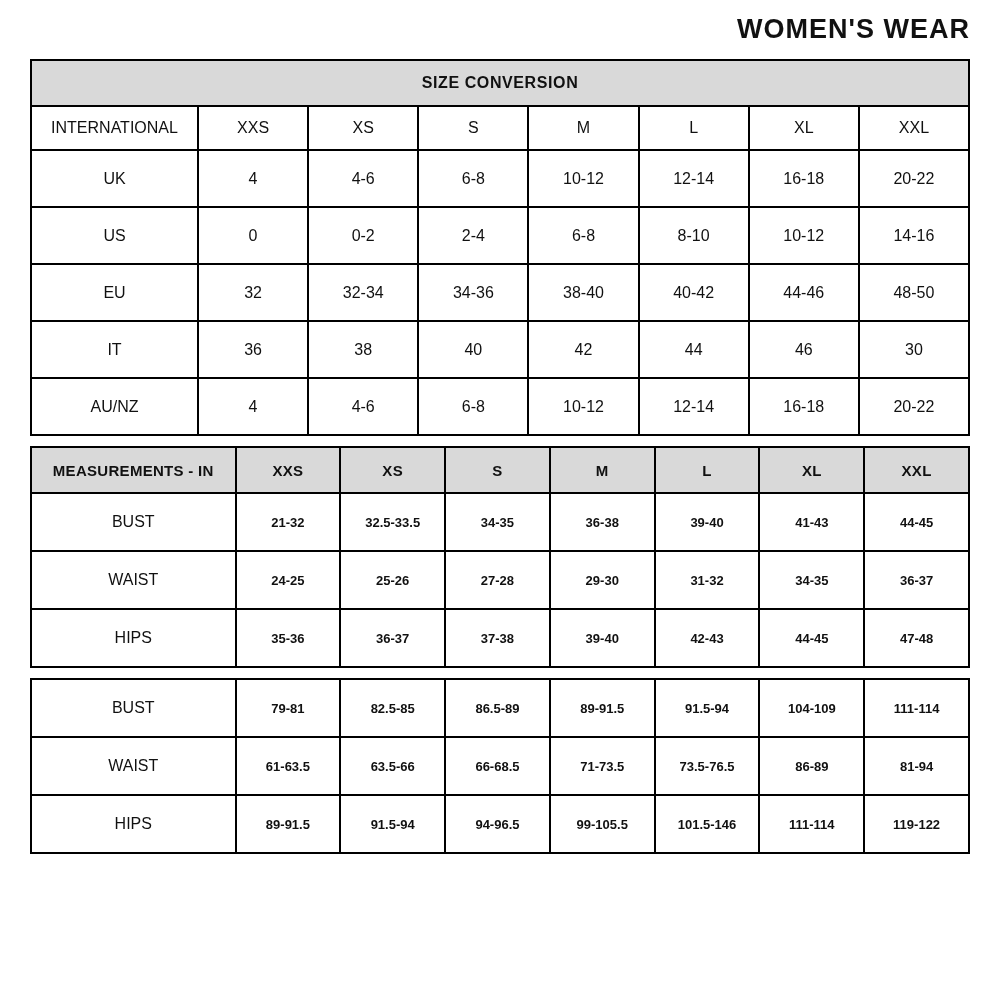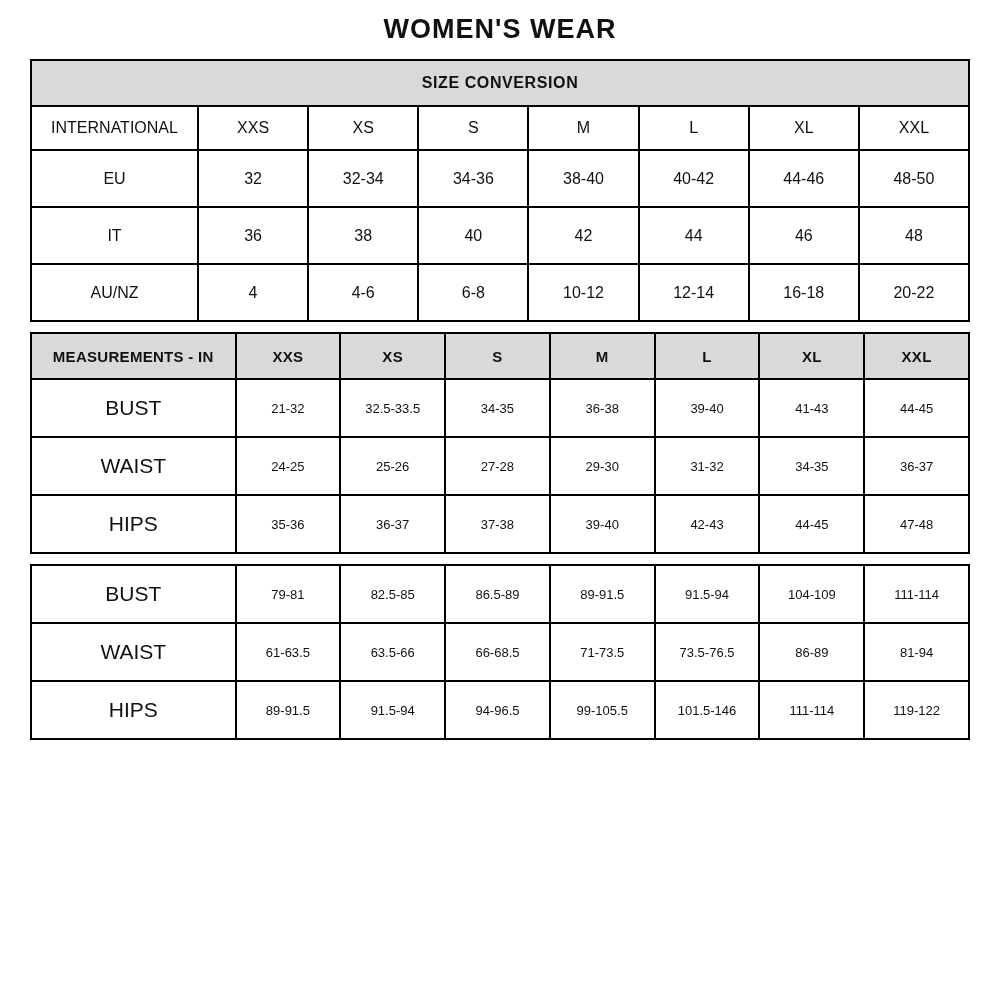--- a/index.html
+++ b/index.html
@@ -11,21 +11,21 @@
     height: 1000px;
     font-family: "Liberation Sans", sans-serif;
     color: #111111;
   }
   .page {
     width: 1000px;
     height: 1000px;
     padding: 8px 30px 10px 30px;
   }
   .page-title {
-    text-align: center;
+    text-align: right;
     font-size: 27px;
     font-weight: bold;
     letter-spacing: 1px;
     margin: 6px 0 14px 0;
   }
   table.chart-table {
     width: 100%;
     border-collapse: collapse;
     table-layout: fixed;
     border: 2px solid #000000;
@@ -67,25 +67,25 @@
   .measurements .header-cell {
     background: #d9d9d9;
     font-weight: bold;
     font-size: 15px;
     letter-spacing: 0.3px;
     height: 46px;
     text-align: center;
   }
   .measurements th.row-label {
     font-weight: normal;
-    font-size: 21px;
+    font-size: 16px;
     height: 58px;
   }
   .measurements td.value-cell {
-    font-weight: normal;
+    font-weight: bold;
     font-size: 13px;
     height: 58px;
   }
 </style>
 </head>
 <body>
 
 <div class="page">
 
   <h1 class="page-title">WOMEN'S WEAR</h1>
@@ -109,38 +109,58 @@
           <th class="header-cell">INTERNATIONAL</th>
           <th class="header-cell">XXS</th>
           <th class="header-cell">XS</th>
           <th class="header-cell">S</th>
           <th class="header-cell">M</th>
           <th class="header-cell">L</th>
           <th class="header-cell">XL</th>
           <th class="header-cell">XXL</th>
         </tr>
         <tr>
+          <th class="row-label">UK</th>
+          <td class="value-cell">4</td>
+          <td class="value-cell">4-6</td>
+          <td class="value-cell">6-8</td>
+          <td class="value-cell">10-12</td>
+          <td class="value-cell">12-14</td>
+          <td class="value-cell">16-18</td>
+          <td class="value-cell">20-22</td>
+        </tr>
+        <tr>
+          <th class="row-label">US</th>
+          <td class="value-cell">0</td>
+          <td class="value-cell">0-2</td>
+          <td class="value-cell">2-4</td>
+          <td class="value-cell">6-8</td>
+          <td class="value-cell">8-10</td>
+          <td class="value-cell">10-12</td>
+          <td class="value-cell">14-16</td>
+        </tr>
+        <tr>
           <th class="row-label">EU</th>
           <td class="value-cell">32</td>
           <td class="value-cell">32-34</td>
           <td class="value-cell">34-36</td>
           <td class="value-cell">38-40</td>
           <td class="value-cell">40-42</td>
           <td class="value-cell">44-46</td>
           <td class="value-cell">48-50</td>
         </tr>
         <tr>
           <th class="row-label">IT</th>
           <td class="value-cell">36</td>
           <td class="value-cell">38</td>
           <td class="value-cell">40</td>
           <td class="value-cell">42</td>
           <td class="value-cell">44</td>
           <td class="value-cell">46</td>
-          <td class="value-cell">48</td>
+          <td class="value-cell">30</td>
         </tr>
         <tr>
           <th class="row-label">AU/NZ</th>
           <td class="value-cell">4</td>
           <td class="value-cell">4-6</td>
           <td class="value-cell">6-8</td>
           <td class="value-cell">10-12</td>
           <td class="value-cell">12-14</td>
           <td class="value-cell">16-18</td>
           <td class="value-cell">20-22</td>

